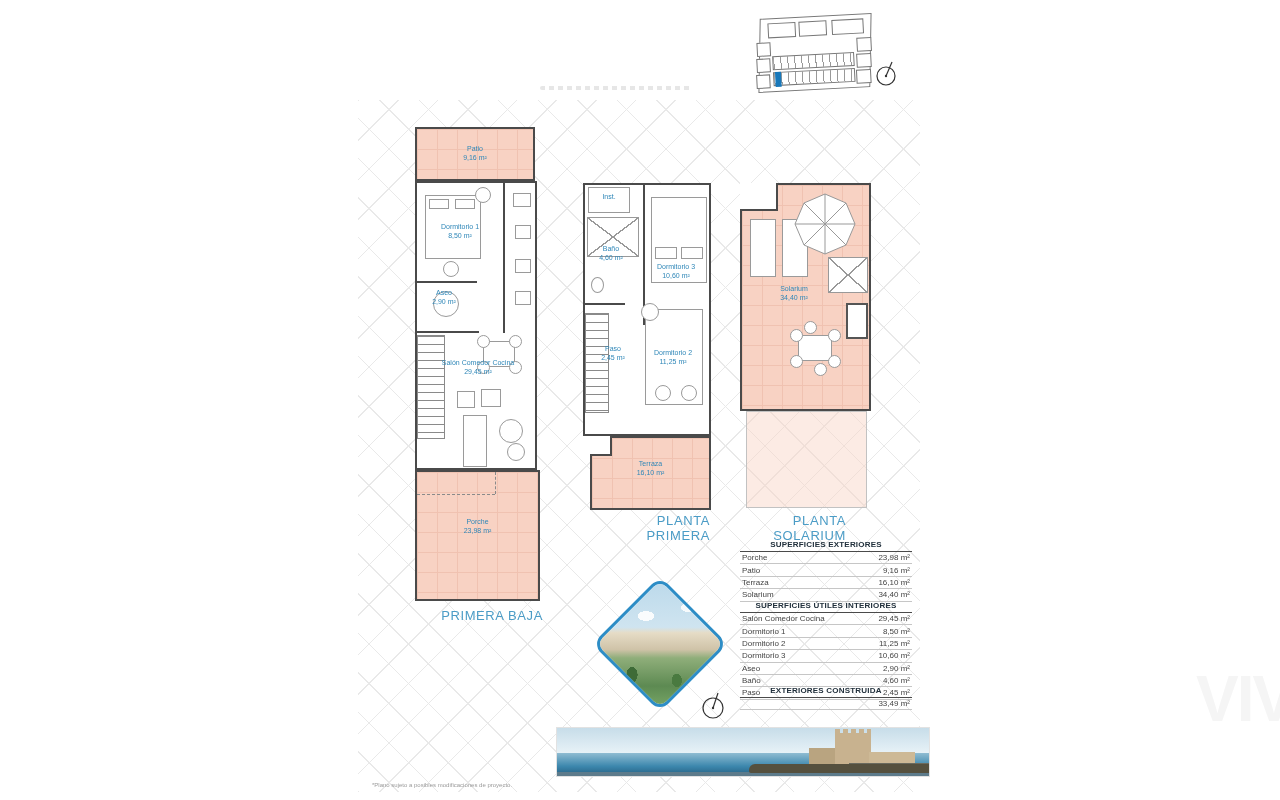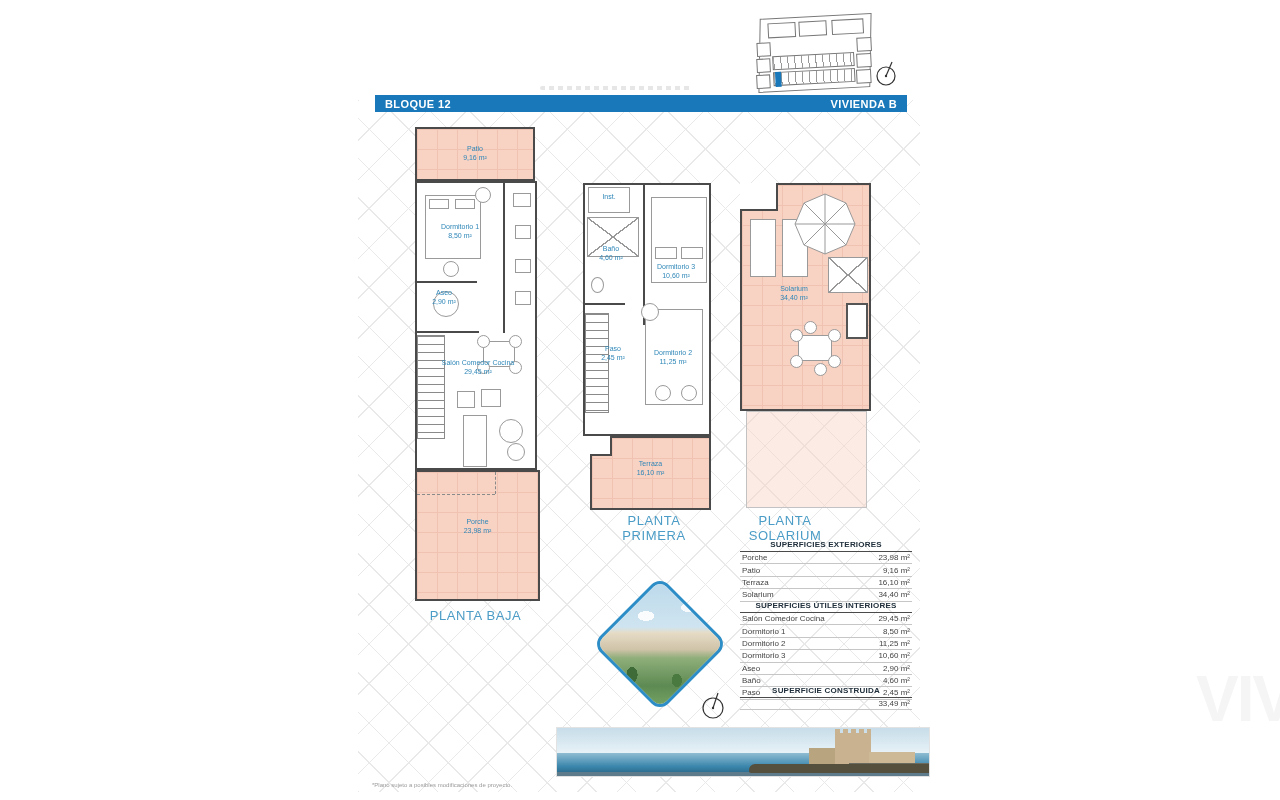--- a/index.html
+++ b/index.html
@@ -30,21 +30,21 @@
   .sp-blue{position:absolute;background:#1878ba;}
 
   
   .wall{border:2px solid #4a4a4a;box-sizing:border-box;background:#fff;}
   .salmon{background-color:#f8d2c3;
     background-image:linear-gradient(#f0c2b1 1px,transparent 1px),linear-gradient(90deg,#f0c2b1 1px,transparent 1px);
     background-size:20px 20px;}
   .salmon-light{background:rgba(248,210,196,.45);border:1px solid #c2c2c2;box-sizing:border-box;}
   .rlabel{color:#2f87b8;font-size:7px;line-height:1.25;text-align:center;}
   .rlabel .rname,.rlabel .rarea{display:block;}
-  .ptitle{color:#4b9cc6;font-size:13px;font-weight:500;letter-spacing:.6px;text-align:center;}
+  .ptitle{color:#4b9cc6;font-size:13px;font-weight:500;letter-spacing:.6px;text-align:right;}
   .inwall{position:absolute;background:#4a4a4a;}
   .bed,.kbox{position:absolute;background:#fff;border:1px solid #9a9a9a;box-sizing:border-box;}
   .circ{position:absolute;background:#fff;border:1px solid #9a9a9a;border-radius:50%;box-sizing:border-box;}
   .stairs{position:absolute;background-color:#fff;border:1px solid #8a8a8a;box-sizing:border-box;
     background-image:repeating-linear-gradient(180deg,#8a8a8a 0 1px,transparent 1px 8px);}
   .xbox{position:absolute;border:1px solid #999;background-color:#fff;box-sizing:border-box;background-image:
     linear-gradient(to top right,transparent calc(50% - .7px),#999 calc(50% - .7px) calc(50% + .7px),transparent calc(50% + .7px)),
     linear-gradient(to bottom right,transparent calc(50% - .7px),#999 calc(50% - .7px) calc(50% + .7px),transparent calc(50% + .7px));}
   .dash{position:absolute;border-top:1px dashed #8a8a8a;}
 
@@ -109,24 +109,20 @@
     <div class="sp-bar" style="left:19px;top:40px;width:80px;height:12px;"></div>
     <div class="sp-bar" style="left:19px;top:56px;width:80px;height:12px;"></div>
     <div class="sp-blue" style="left:21px;top:56px;width:6px;height:15px;"></div>
   </div>
   <svg class="abs compass" style="left:874px;top:58px;" viewBox="0 0 26 30">
     <circle cx="12" cy="18" r="9" fill="none" stroke="#333" stroke-width="1.2"></circle>
     <line x1="12" y1="18" x2="18" y2="4" stroke="#333" stroke-width="1.2"></line>
     <circle cx="12" cy="18" r="1.2" fill="#333"></circle>
   </svg>
 
-  <div class="abs topbar">
-    <span>BLOQUE 12</span>
-    <span>VIVIENDA B</span>
-  </div>
 
   <div class="abs salmon wall" style="left:415px;top:127px;width:120px;height:54px;">
     <div class="rlabel" style="position:absolute;left:0;top:16px;width:100%;">
       <span class="rname">Patio</span>
       <span class="rarea">9,16 m²</span>
     </div>
   </div>
 
   <div class="abs wall" style="left:415px;top:181px;width:122px;height:289px;">
     <div class="inwall" style="left:86px;top:0;width:2px;height:150px;"></div>
@@ -174,21 +170,21 @@
   </div>
 
   <div class="abs salmon wall" style="left:415px;top:470px;width:125px;height:131px;border-width:2px;">
     <div class="dash" style="left:0;top:22px;width:78px;"></div>
     <div class="dash" style="left:78px;top:0px;width:0;height:22px;border-top:none;border-left:1px dashed #8a8a8a;"></div>
     <div class="rlabel" style="position:absolute;left:0;top:46px;width:100%;">
       <span class="rname">Porche</span>
       <span class="rarea">23,98 m²</span>
     </div>
   </div>
-  <div class="abs ptitle" style="left:408px;top:608px;width:135px;">PLANTA BAJA</div>
+  <div class="abs ptitle" style="left:408px;top:608px;width:135px;">PRIMERA BAJA</div>
 
   <div class="abs wall" style="left:583px;top:183px;width:128px;height:253px;">
     <div class="kbox" style="left:3px;top:2px;width:42px;height:26px;"></div>
     <div class="rlabel" style="position:absolute;left:3px;top:8px;width:42px;">
       <span class="rname">Inst.</span>
     </div>
     <div class="inwall" style="left:58px;top:0;width:2px;height:140px;"></div>
     <div class="inwall" style="left:0;top:118px;width:40px;height:2px;"></div>
 
     <div class="bed" style="left:66px;top:12px;width:56px;height:86px;"></div>
@@ -313,21 +309,21 @@
           <span class="t-label">Baño</span>
           <span class="t-value">4,60 m²</span>
         </div>
         <div class="t-row">
           <span class="t-label">Paso</span>
           <span class="t-value">2,45 m²</span>
         </div>
       </div>
   </div>
   <div class="abs stable" style="top:686px;">
-    <div class="t-title">SUPERFICIE CONSTRUIDA</div>
+    <div class="t-title">EXTERIORES CONSTRUIDA</div>
     <div>
         <div class="t-row">
           <span class="t-label"></span>
           <span class="t-value">33,49 m²</span>
         </div>
       </div>
   </div>
 
   <div class="abs diamond">
     <div class="diamond-img"></div>

